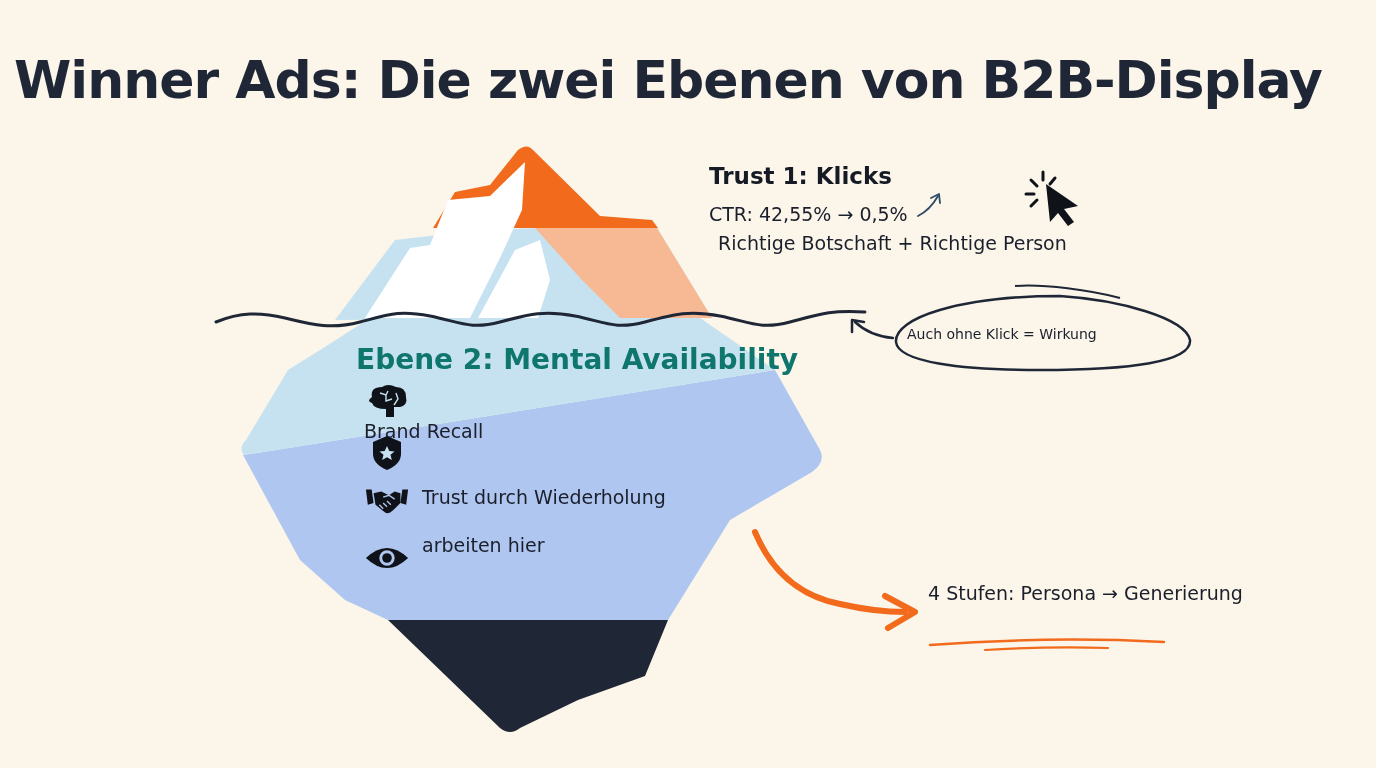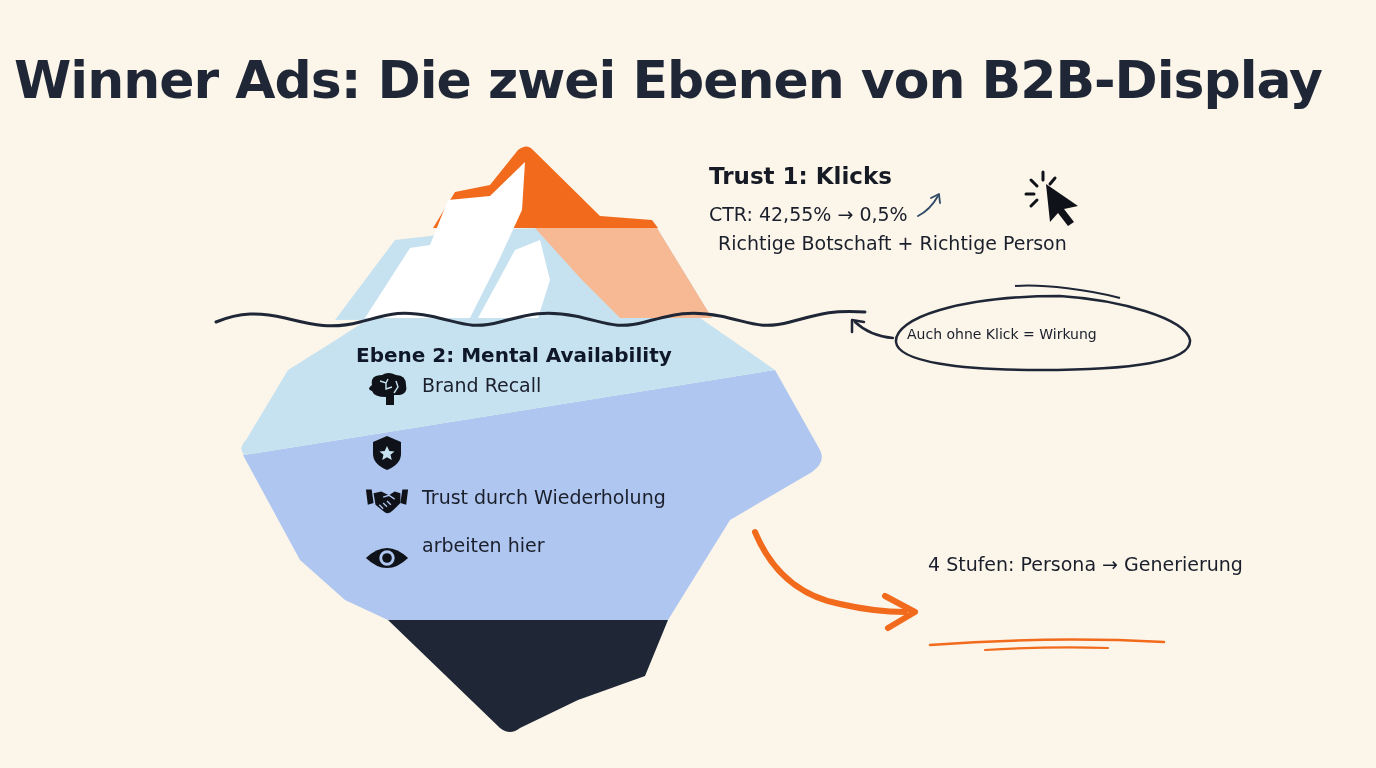--- a/index.html
+++ b/index.html
@@ -14,25 +14,25 @@
     position: absolute; left: 0; top: 50px; width: 1336px;
     text-align: center; font-weight: bold; font-size: 52px;
     letter-spacing: -1px; color: #1f2737;
   }
   svg.art { position: absolute; left: 0; top: 0; }
   .abs { position: absolute; }
   .h-lvl1 { left: 709px; top: 163px; font-size: 23px; font-weight: bold; color: #151a24; }
   .ctr { left: 709px; top: 203px; font-size: 19px; color: #1a1f2b; }
   .msg { left: 709px; top: 232px; font-size: 19px; color: #1a1f2b; margin-left: 9px; }
   .bubble-text { left: 907px; top: 326px; font-size: 14px; color: #1a1f2b; }
-  .h-lvl2 { left: 356px; top: 343px; font-size: 20px; font-weight: bold; color: #0f172a; text-align: center; }
+  .h-lvl2 { left: 356px; top: 343px; font-size: 28px; font-weight: bold; color: #0f766e; text-align: center; }
   .item { left: 364px; display: flex; align-items: flex-start; font-size: 19px; color: #1a1f2b; }
   .item .ico { width: 46px; height: 34px; display: flex; align-items: center; justify-content: center; margin-right: 12px; }
   .item .txt { line-height: 26px; }
-  .steps { left: 928px; top: 551px; font-size: 19px; line-height: 27px; color: #1a1f2b; }
+  .steps { left: 928px; top: 580px; font-size: 19px; line-height: 27px; color: #1a1f2b; }
 </style>
 </head>
 <body>
 
 <div class="title">Winner Ads: Die zwei Ebenen von B2B-Display</div>
 
 <svg class="art" width="1376" height="768" viewBox="0 0 1376 768">
 
   <path d="M388 620 L668 620 L645 676 L578 700 L520 728 Q510 736 500 728 Z" fill="#1f2737"></path>
 
@@ -73,21 +73,21 @@
 </svg>
 
 <div class="abs h-lvl1">Trust 1: Klicks</div>
 <div class="abs ctr">CTR: 42,55% → 0,5%</div>
 <div class="abs msg">Richtige Botschaft + Richtige Person</div>
 
 <div class="abs bubble-text">Auch ohne Klick = Wirkung</div>
 
 <div class="abs h-lvl2">Ebene 2: Mental Availability</div>
 
-<div class="abs item" style="top:372px;">
+<div class="abs item" style="top:384px;flex-direction:column;">
   <span class="ico">
     <svg width="46" height="36" viewBox="0 0 46 36">
       <path d="M8 14 Q6 4 18 4 Q24 0 32 4 Q42 4 42 14 Q44 22 36 24 L30 24 L30 34 L22 34 L22 26 Q10 26 8 20 Q2 18 8 14 Z" fill="#0f1218"></path>
       <path d="M16 10 L22 12 L24 8 M22 12 L22 18 L28 16 M32 10 L34 16 L30 22" stroke="#c6e2f0" stroke-width="1.4" fill="none"></path>
     </svg>
   </span>
   <span class="txt">Brand Recall</span>
 </div>
 
 <div class="abs item" style="top:436px;">

